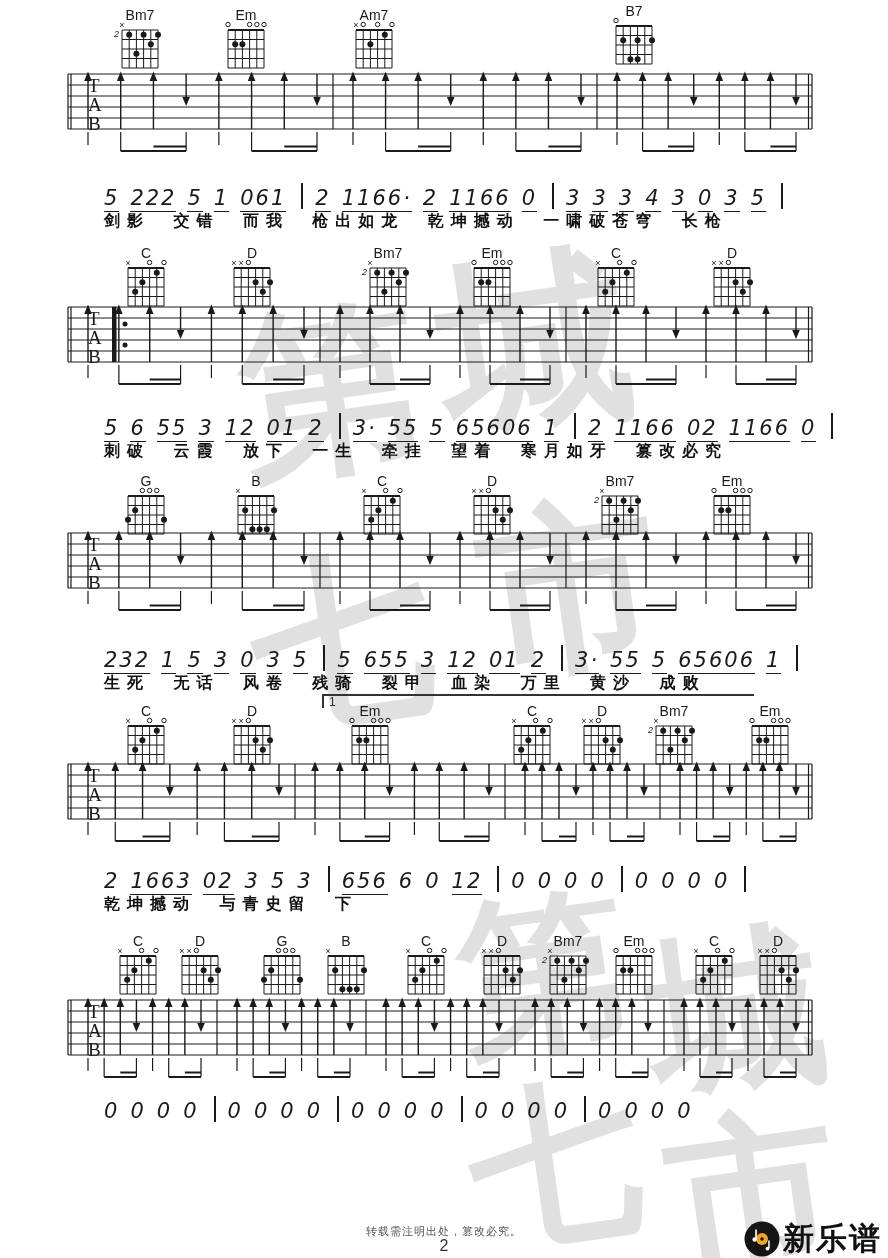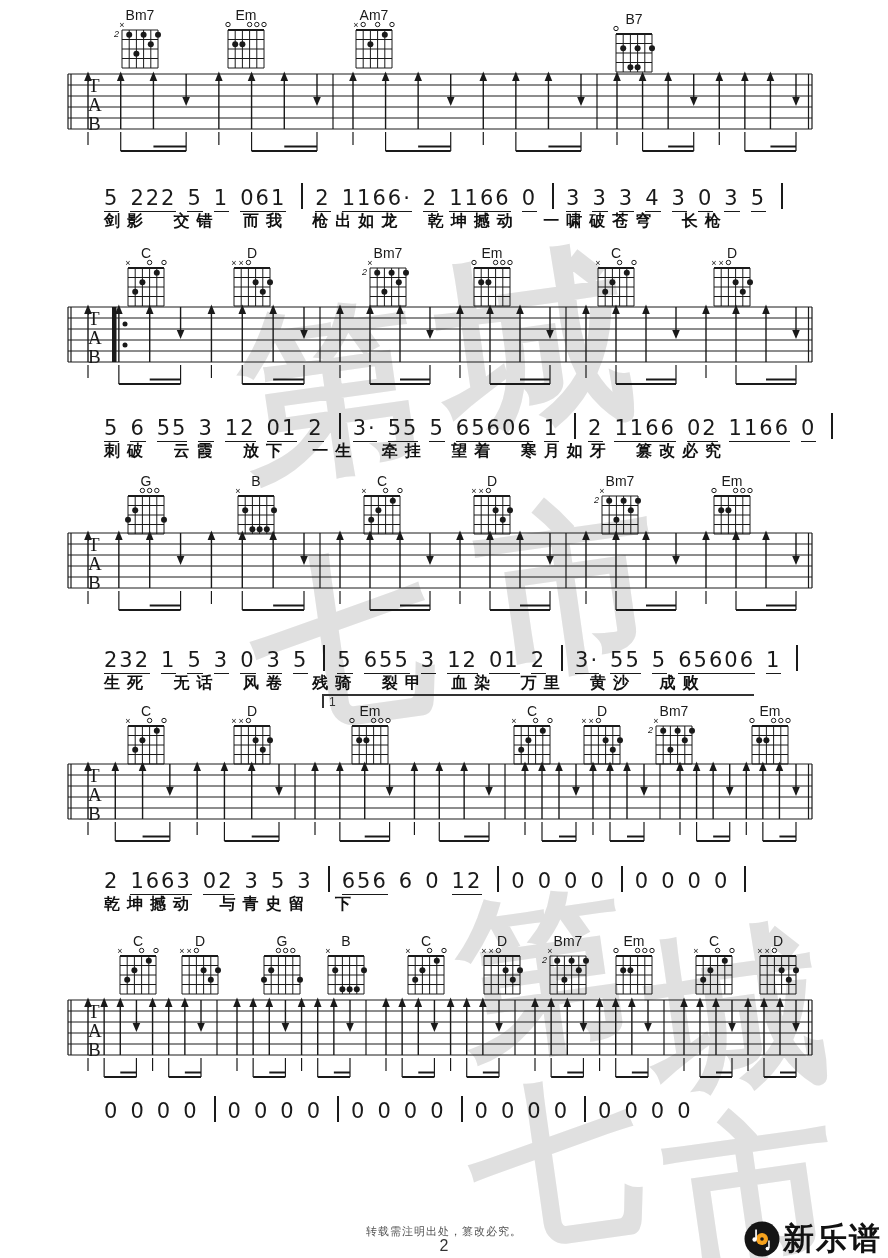--- a/index.html
+++ b/index.html
@@ -4,21 +4,21 @@
 <style>
   html,body{margin:0;padding:0;background:#888;}
   #page{position:relative;width:888px;height:1258px;background:#ffffff;overflow:hidden;
         font-family:"Liberation Sans",sans-serif;}
   #wm-layer{position:absolute;inset:0;z-index:0;}
   .wm{position:absolute;line-height:1;font-weight:700;transform:rotate(-8deg);
       font-family:"DejaVu Serif",serif;user-select:none;}
   #systems{position:absolute;inset:0;z-index:1;border-radius:14px;}
   .chord{position:absolute;}
   .staff{position:absolute;left:0;}
-  .melody{position:absolute;left:104px;white-space:nowrap;z-index:2;}
+  .melody{position:absolute;left:104px;white-space:nowrap;z-index:2;font-style:italic;}
   .num{display:inline-block;font-size:21px;color:#1a1a1a;margin-right:11px;letter-spacing:2px;
        font-family:"DejaVu Sans",sans-serif;vertical-align:baseline;}
   .num.u{border-bottom:1.7px solid #1a1a1a;padding-bottom:1px;}
   .bar{display:inline-block;width:2px;height:26px;background:#1a1a1a;margin:0 12px 0 4px;
        vertical-align:-4px;}
   .lyr{position:absolute;left:104px;font-size:16px;color:#111;letter-spacing:7px;word-spacing:12px;
        white-space:nowrap;z-index:2;font-weight:700;}
   .volta{position:absolute;left:322px;top:694px;width:430px;height:12px;z-index:2;
          border-left:2px solid #333;border-top:2px solid #333;}
   .volta-label{position:absolute;left:5px;top:-1px;font-size:12px;color:#333;}
@@ -100,21 +100,21 @@
             <line x1="38.8" y1="22" x2="38.8" y2="60" stroke="#1a1a1a" stroke-width="1"></line>
             <line x1="46" y1="22" x2="46" y2="60" stroke="#1a1a1a" stroke-width="1"></line>
             <line x1="10" y1="22" x2="46" y2="22" stroke="#1a1a1a" stroke-width="2"></line>
             <line x1="10" y1="31.5" x2="46" y2="31.5" stroke="#1a1a1a" stroke-width="1"></line>
             <line x1="10" y1="41" x2="46" y2="41" stroke="#1a1a1a" stroke-width="1"></line>
             <line x1="10" y1="50.5" x2="46" y2="50.5" stroke="#1a1a1a" stroke-width="1"></line>
             <line x1="10" y1="60" x2="46" y2="60" stroke="#1a1a1a" stroke-width="1"></line>
             <circle cx="38.8" cy="26.75" r="3" fill="#1a1a1a"></circle>
             <circle cx="24.4" cy="36.25" r="3" fill="#1a1a1a"></circle>
           </svg></div>
-        <div class="chord" style="left: 606px; top: 12px;"><svg width="56" height="64" viewBox="0 0 56 64">
+        <div class="chord" style="left: 606px; top: 4px;"><svg width="56" height="64" viewBox="0 0 56 64">
             <text x="28" y="12" text-anchor="middle" font-size="14" fill="#1a1a1a" font-family="&quot;Liberation Sans&quot;,sans-serif">B7</text>
             <circle cx="10" cy="16.5" r="2.2" fill="none" stroke="#1a1a1a" stroke-width="1"></circle>
             <line x1="10" y1="22" x2="10" y2="60" stroke="#1a1a1a" stroke-width="1"></line>
             <line x1="17.2" y1="22" x2="17.2" y2="60" stroke="#1a1a1a" stroke-width="1"></line>
             <line x1="24.4" y1="22" x2="24.4" y2="60" stroke="#1a1a1a" stroke-width="1"></line>
             <line x1="31.6" y1="22" x2="31.6" y2="60" stroke="#1a1a1a" stroke-width="1"></line>
             <line x1="38.8" y1="22" x2="38.8" y2="60" stroke="#1a1a1a" stroke-width="1"></line>
             <line x1="46" y1="22" x2="46" y2="60" stroke="#1a1a1a" stroke-width="1"></line>
             <line x1="10" y1="22" x2="46" y2="22" stroke="#1a1a1a" stroke-width="2"></line>
             <line x1="10" y1="31.5" x2="46" y2="31.5" stroke="#1a1a1a" stroke-width="1"></line>

